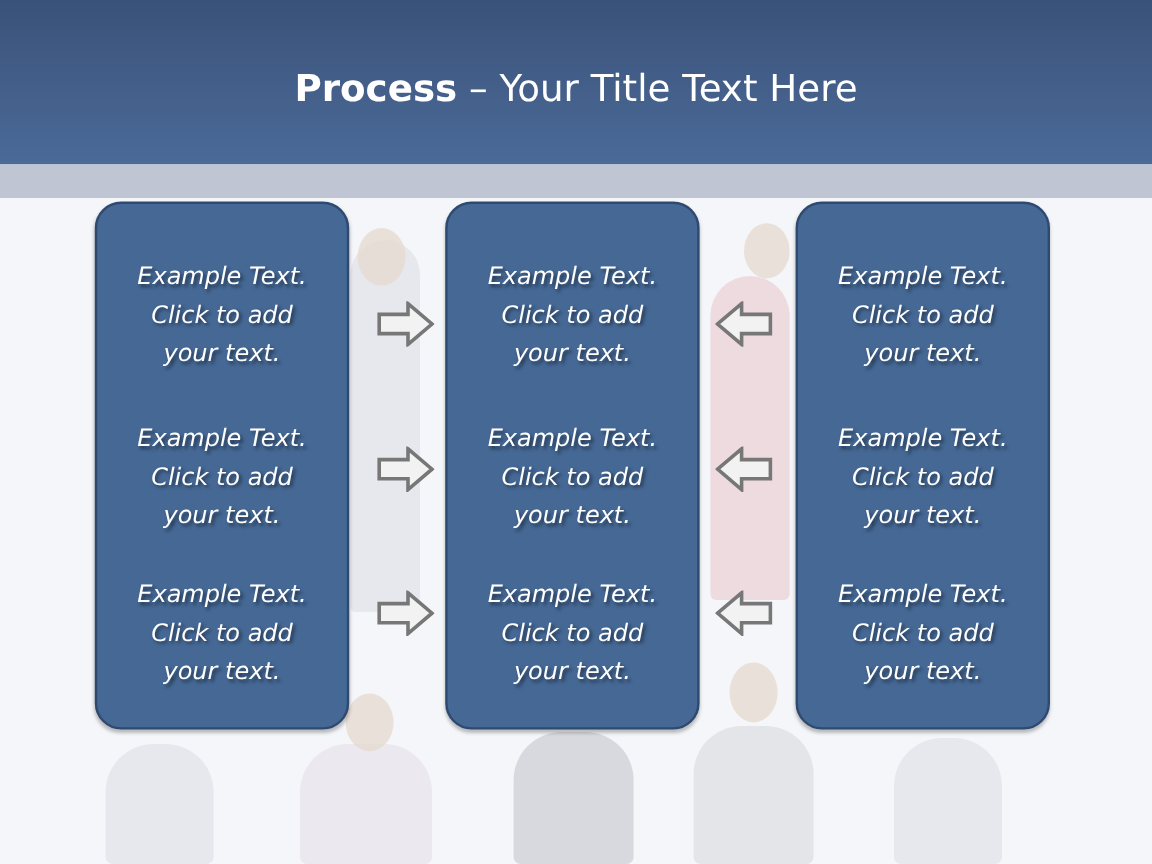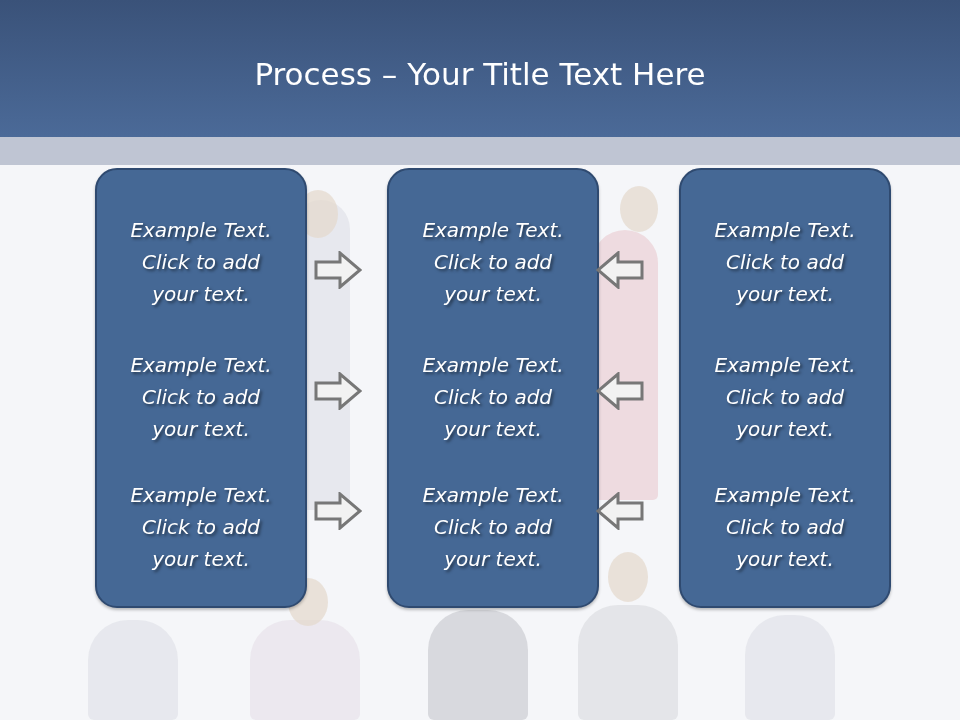--- a/index.html
+++ b/index.html
@@ -10,37 +10,36 @@
   }
   .header {
     position: absolute; left: 0; top: 0; width: 960px; height: 137px;
     background: linear-gradient(to bottom, #3a5279 0%, #4b6a98 100%);
   }
   .title {
     position: absolute; left: 0; top: 52px; width: 960px; text-align: center;
     color: #ffffff; font-size: 31px; line-height: 44px;
     font-family: "DejaVu Sans", sans-serif;
   }
-  .title .bold { font-weight: normal; }
+  .title .bold { font-weight: bold; }
   .strip {
     position: absolute; left: 0; top: 137px; width: 960px; height: 28px;
     background: #bfc5d3;
   }
   
   .figure { position: absolute; background: #dde0e6; opacity: 0.6; border-radius: 40px 40px 6px 6px; }
   .head { position: absolute; border-radius: 50%; background: #e4d8cc; opacity: 0.7; }
 
   .col {
     position: absolute; top: 168px; width: 212px; height: 440px;
     background: #456895;
     border: 2px solid #2f4a70;
     border-radius: 22px;
     box-sizing: border-box;
     box-shadow: 0 2px 3px rgba(0,0,0,0.25);
-    margin-left: 16px;
   }
   .col .item {
     position: absolute; left: 0; width: 100%; text-align: center;
     color: #ffffff; font-style: italic; font-size: 20px; line-height: 32px;
     font-family: "DejaVu Sans", sans-serif;
     text-shadow: 2px 2px 3px rgba(0,0,0,0.5);
     white-space: pre-line;
   }
   .arrow { position: absolute; width: 48px; height: 38px; }
 </style>

